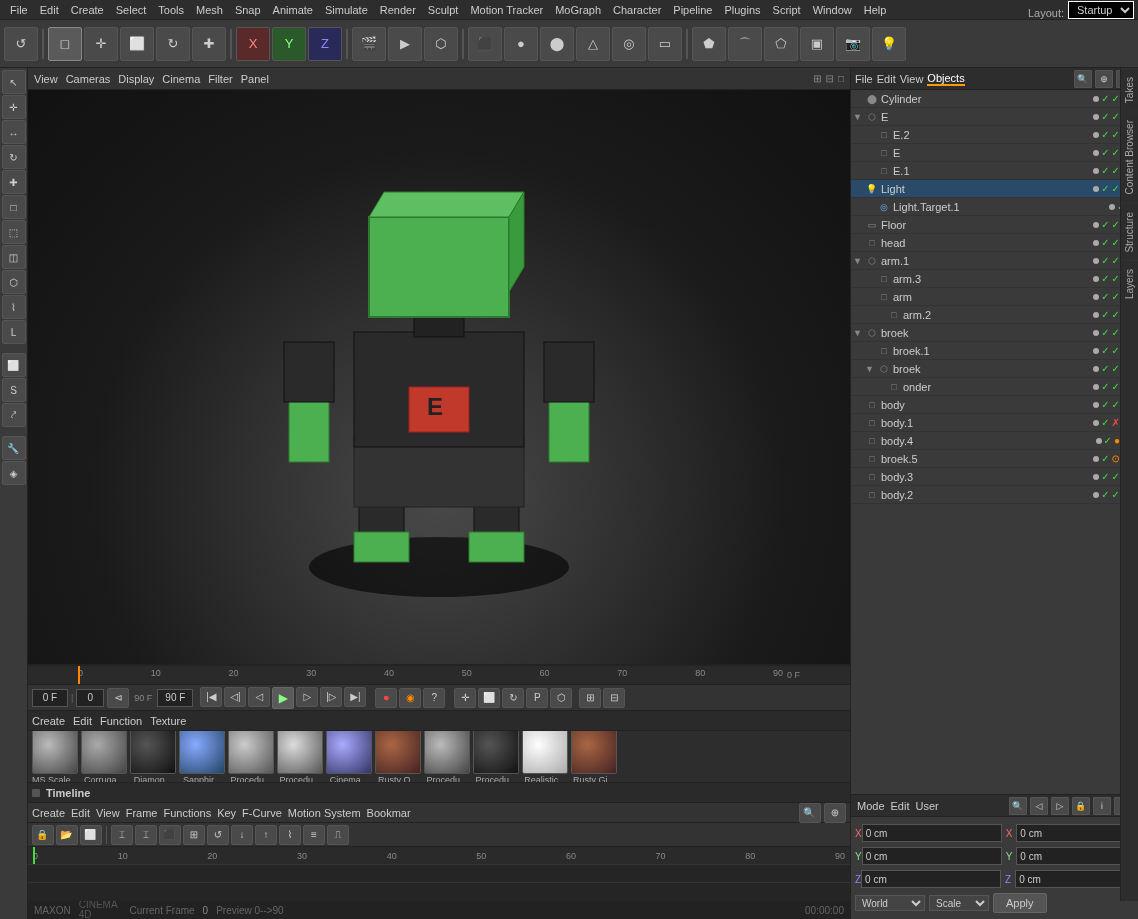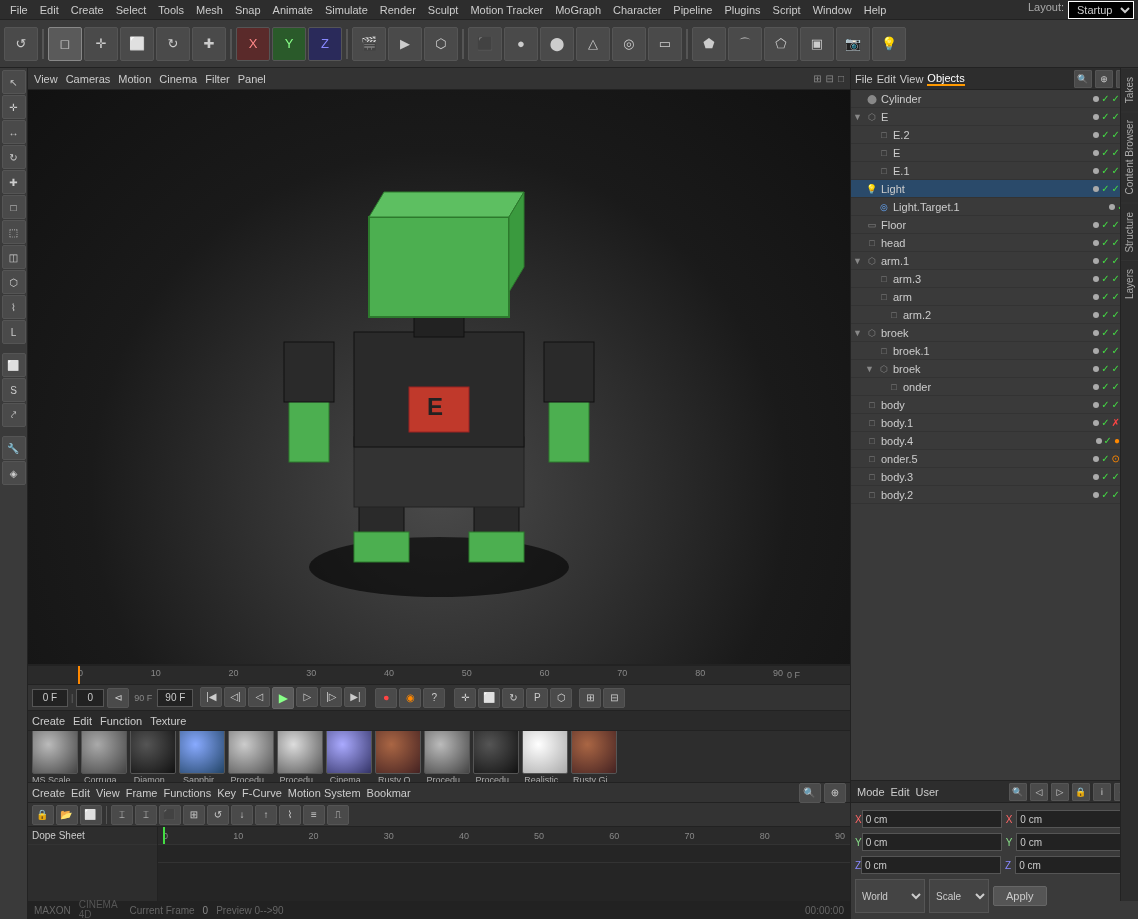--- a/index.html
+++ b/index.html
@@ -1,21 +1,21 @@
 <!DOCTYPE html>
 <html><head>
   <meta charset="utf-8">
   <style>
     * { margin: 0; padding: 0; box-sizing: border-box; }
     body { width: 1138px; height: 919px; background: #3c3c3c; font-family: Arial, sans-serif; font-size: 11px; color: #ccc; overflow: hidden; }
 
     
     #menu-bar { display: flex; align-items: center; background: #2d2d2d; height: 20px; padding: 0 4px; border-bottom: 1px solid #222; }
     .menu-item { padding: 0 6px; cursor: pointer; color: #ccc; font-size: 11px; }
-    .layout-right { margin-left: auto; display: flex; align-items: flex-start; }
+    .layout-right { margin-left: auto; display: flex; align-items: flex-end; }
     .layout-label { color: #aaa; font-size: 11px; margin-right: 4px; }
     .layout-dropdown { background: #000000; border: 1px solid #ffffff; color: #ccc; font-size: 11px; padding: 1px 4px; }
 
     
     #toolbar { display: flex; align-items: center; background: #3a3a3a; height: 48px; border-bottom: 1px solid #222; padding: 2px 4px; gap: 2px; }
     .toolbar-btn { width: 34px; height: 34px; background: #4a4a4a; border: 1px solid #555; display: flex; align-items: center; justify-content: center; cursor: pointer; border-radius: 2px; color: #ccc; font-size: 13px; }
     .toolbar-separator { width: 2px; height: 30px; background: #555; margin: 0 2px; }
     .toolbar-group { display: flex; gap: 2px; }
 
     
@@ -70,21 +70,21 @@
     #timeline-labels { width: 130px; background: #2d2d2d; border-right: 1px solid #222; }
     .tl-label-row { height: 18px; display: flex; align-items: center; padding: 0 4px; border-bottom: 1px solid #333; font-size: 10px; color: #aaa; }
     #timeline-tracks { flex: 1; background: #252525; overflow: hidden; position: relative; }
     .tl-track { height: 18px; border-bottom: 1px solid #333; position: relative; }
     #attr-content { flex: 1; padding: 4px; }
     .attr-row { display: flex; align-items: center; margin-bottom: 3px; height: 20px; }
     .attr-label { width: 20px; font-size: 10px; color: #aaa; }
     .attr-input { flex: 1; height: 18px; background: #222; border: 1px solid #555; color: #ccc; font-size: 10px; padding: 0 3px; margin-right: 4px; }
     .attr-label2 { width: 20px; font-size: 10px; color: #aaa; text-align: right; margin-right: 4px; }
     .attr-input2 { flex: 1; height: 18px; background: #222; border: 1px solid #555; color: #ccc; font-size: 10px; padding: 0 3px; }
-    .attr-dropdown { height: 34px; background: #444; border: 1px solid #555; color: #ccc; font-size: 10px; padding: 0 2px; }
+    .attr-dropdown { height: 16px; background: #444; border: 1px solid #555; color: #ccc; font-size: 10px; padding: 0 2px; }
     .apply-btn { background: #555; border: 1px solid #666; color: #ccc; font-size: 11px; padding: 3px 12px; cursor: pointer; border-radius: 2px; }
     .icon-grey { color: #888; }
 
     
     .mat-sphere-grey { background: radial-gradient(circle at 35% 35%, #bbb, #444); }
     .mat-sphere-metal { background: radial-gradient(circle at 35% 35%, #ddd, #555); }
     .mat-sphere-dark { background: radial-gradient(circle at 35% 35%, #555, #111); }
     .mat-sphere-rusty { background: radial-gradient(circle at 35% 35%, #a64, #422); }
     .mat-sphere-blue { background: radial-gradient(circle at 35% 35%, #8af, #246); }
     .mat-sphere-cinema { background: radial-gradient(circle at 35% 35%, #aaf, #336); }
@@ -213,21 +213,21 @@
       <div class="left-tool-btn" style="margin-top:8px;">🔧</div>
       <div class="left-tool-btn">◈</div>
     </div>
 
     <div id="left-main">
 
       <div id="viewport-container">
         <div id="viewport-header">
           <span class="viewport-menu">View</span>
           <span class="viewport-menu">Cameras</span>
-          <span class="viewport-menu">Motion</span>
+          <span class="viewport-menu">Display</span>
           <span class="viewport-menu">Cinema</span>
           <span class="viewport-menu">Filter</span>
           <span class="viewport-menu">Panel</span>
           <div class="viewport-controls-right">
             <span style="font-size:10px; color:#888;">⊞</span>
             <span style="font-size:10px; color:#888;">⊟</span>
             <span style="font-size:10px; color:#888;">□</span>
           </div>
         </div>
         <div id="viewport">
@@ -385,20 +385,24 @@
               <span class="mat-label">Realistic...</span>
             </div>
             <div class="mat-item">
               <div class="mat-thumb mat-sphere-rusty"></div>
               <span class="mat-label">Rusty Gi...</span>
             </div>
           </div>
         </div>
 
         <div id="timeline-section" style="flex:1; background:#2d2d2d; display:flex; flex-direction:column;">
+          <div id="timeline-header-bar" style="height:20px; background:#2a2a2a; display:flex; align-items:center; padding:0 4px; gap:2px; border-bottom:1px solid #222;">
+            <span style="width:8px; height:8px; background:#555; display:inline-block; border-radius:1px; margin-right:4px;"></span>
+            <span class="tl-label">Timeline</span>
+          </div>
           <div id="timeline-menu-bar" style="height:20px; background:#333; display:flex; align-items:center; padding:0 4px; gap:6px; border-bottom:1px solid #222;">
             <span class="tl-menu">Create</span>
             <span class="tl-menu">Edit</span>
             <span class="tl-menu">View</span>
             <span class="tl-menu">Frame</span>
             <span class="tl-menu">Functions</span>
             <span class="tl-menu">Key</span>
             <span class="tl-menu">F-Curve</span>
             <span class="tl-menu">Motion System</span>
             <span class="tl-menu">Bookmar</span>
@@ -418,25 +422,20 @@
             <div class="tl-tool">⊞</div>
             <div class="tl-tool">↺</div>
             <div class="tl-tool">↓</div>
             <div class="tl-tool">↑</div>
             <div class="tl-tool">⌇</div>
             <div class="tl-tool">≡</div>
             <div class="tl-tool">⎍</div>
           </div>
           <div id="timeline-content" style="flex:1; display:flex;">
 
-            <div id="timeline-labels" style="width:130px; background:#2d2d2d; border-right:1px solid #222;">
-              <div class="tl-label-row">
-                <span style="font-size:10px; color:#ccc;">Dope Sheet</span>
-              </div>
-            </div>
 
             <div id="timeline-tracks" style="flex:1; background:#252525; overflow:hidden; position:relative;">
 
               <div style="height:18px; background:#2a2a2a; border-bottom:1px solid #333; display:flex; align-items:center; position:relative;">
                 <div style="display:flex; width:100%; justify-content:space-between; padding:0 5px;">
                   <span style="font-size:9px; color:#888;">0</span>
                   <span style="font-size:9px; color:#888;">10</span>
                   <span style="font-size:9px; color:#888;">20</span>
                   <span style="font-size:9px; color:#888;">30</span>
                   <span style="font-size:9px; color:#888;">40</span>
@@ -719,21 +718,21 @@
               <span class="obj-dot" style="background:#aaa; width:6px; height:6px; border-radius:50%;"></span>
               <span class="check-green">✓</span>
               <span class="check-orange">●</span>
               <div class="obj-mat-small" style="background:radial-gradient(circle at 35% 35%, #bbb, #444);"></div>
             </div>
           </div>
 
           <div class="obj-row">
             <span class="obj-arrow"> </span>
             <span class="obj-icon icon-grey">□</span>
-            <span class="obj-name">onder.5</span>
+            <span class="obj-name">broek.5</span>
             <div class="obj-controls">
               <span class="obj-dot" style="background:#aaa; width:6px; height:6px; border-radius:50%;"></span>
               <span class="check-green">✓</span>
               <span class="check-orange">⊙</span>
               <div class="obj-mat-small" style="background:radial-gradient(circle at 35% 35%, #bbb, #444);"></div>
             </div>
           </div>
 
           <div class="obj-row">
             <span class="obj-arrow"> </span>

